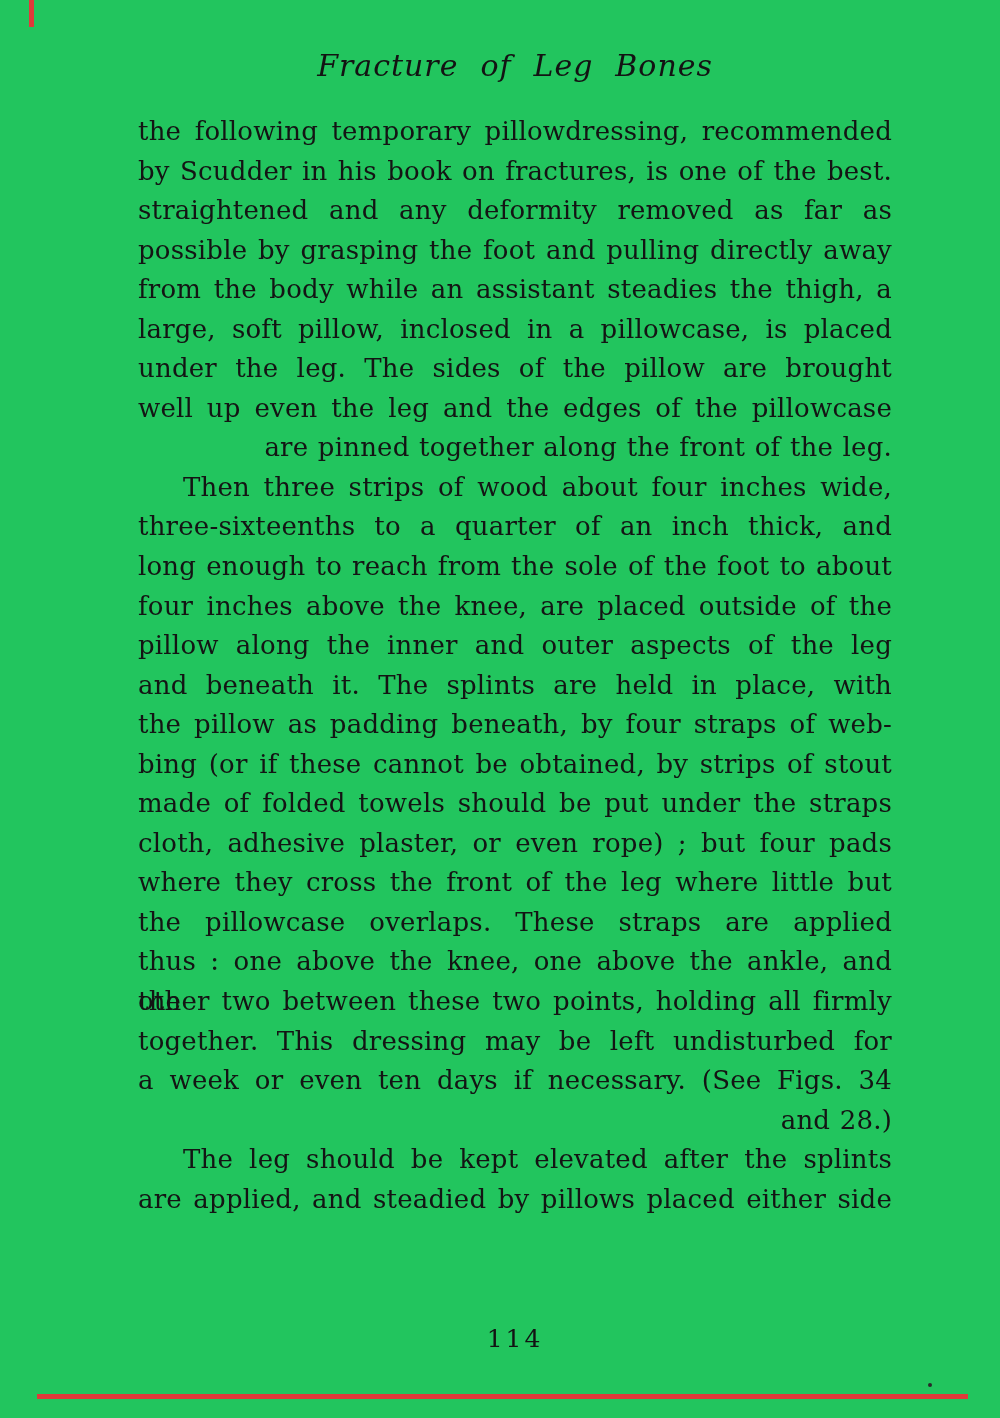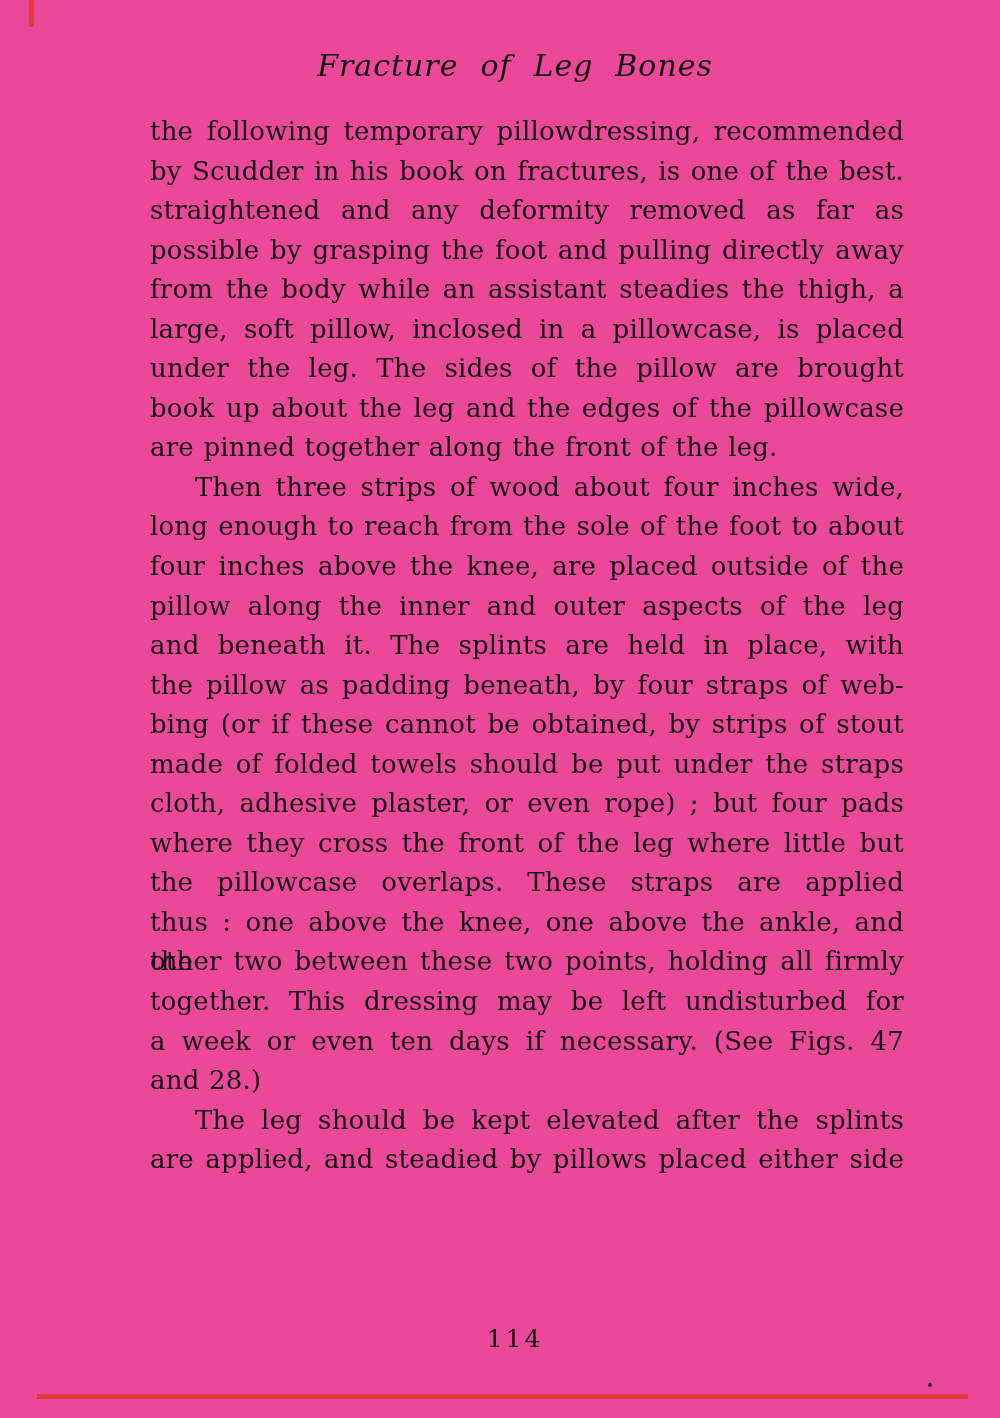--- a/index.html
+++ b/index.html
@@ -4,21 +4,21 @@
 <style>
   html, body {
     margin: 0;
     padding: 0;
     background: #ffffff;
   }
   .page {
     position: relative;
     width: 1000px;
     height: 1418px;
-    background: #ec4899;
+    background: #22c55e;
     overflow: hidden;
     font-family: "DejaVu Serif", "Liberation Serif", serif;
     color: #141414;
   }
   .title {
     position: absolute;
     top: 48px;
     left: 138px;
     width: 754px;
     margin: 0;
@@ -26,30 +26,30 @@
     font-weight: normal;
     font-style: italic;
     text-align: center;
     letter-spacing: 1px;
     word-spacing: 0.38em;
     color: #131313;
   }
   .body-block {
     position: absolute;
     top: 112px;
-    left: 150px;
+    left: 138px;
     width: 754px;
   }
   .line {
     height: 39.55px;
     line-height: 39.55px;
     font-size: 26px;
     white-space: normal;
     overflow: visible;
-    text-align: left;
+    text-align: right;
     word-spacing: 0.04em;
     letter-spacing: 0.2px;
   }
   .line.just {
     text-align: justify;
     text-align-last: justify;
   }
   .line.indent {
     text-indent: 45px;
   }
@@ -99,37 +99,38 @@
   <h1 class="title">Fracture of Leg Bones</h1>
 
   <div class="body-block" id="body-block">
       <div class="line just">the following temporary pillowdressing, recommended</div>
       <div class="line just">by Scudder in his book on fractures, is one of the best.</div>
       <div class="line just">straightened and any deformity removed as far as</div>
       <div class="line just">possible by grasping the foot and pulling directly away</div>
       <div class="line just">from the body while an assistant steadies the thigh, a</div>
       <div class="line just">large, soft pillow, inclosed in a pillowcase, is placed</div>
       <div class="line just">under the leg. The sides of the pillow are brought</div>
-      <div class="line just">book up about the leg and the edges of the pillowcase</div>
+      <div class="line just">well up even the leg and the edges of the pillowcase</div>
       <div class="line">are pinned together along the front of the leg.</div>
       <div class="line just indent">Then three strips of wood about four inches wide,</div>
+      <div class="line just">three-sixteenths to a quarter of an inch thick, and</div>
       <div class="line just">long enough to reach from the sole of the foot to about</div>
       <div class="line just">four inches above the knee, are placed outside of the</div>
       <div class="line just">pillow along the inner and outer aspects of the leg</div>
       <div class="line just">and beneath it. The splints are held in place, with</div>
       <div class="line just">the pillow as padding beneath, by four straps of web-</div>
       <div class="line just">bing (or if these cannot be obtained, by strips of stout</div>
       <div class="line just">made of folded towels should be put under the straps</div>
       <div class="line just">cloth, adhesive plaster, or even rope) ; but four pads</div>
       <div class="line just">where they cross the front of the leg where little but</div>
       <div class="line just">the pillowcase overlaps. These straps are applied</div>
       <div class="line just">thus : one above the knee, one above the ankle, and the</div>
       <div class="line just">other two between these two points, holding all firmly</div>
       <div class="line just">together. This dressing may be left undisturbed for</div>
-      <div class="line just">a week or even ten days if necessary. (See Figs. 47</div>
+      <div class="line just">a week or even ten days if necessary. (See Figs. 34</div>
       <div class="line">and 28.)</div>
       <div class="line just indent">The leg should be kept elevated after the splints</div>
       <div class="line just">are applied, and steadied by pillows placed either side</div>
     </div>
 
   <div class="pageno">114</div>
 
   <div class="ink-speck"></div>
 
   <div class="scan-mark bottom-rule" style="background: rgb(224, 58, 58);"></div>

